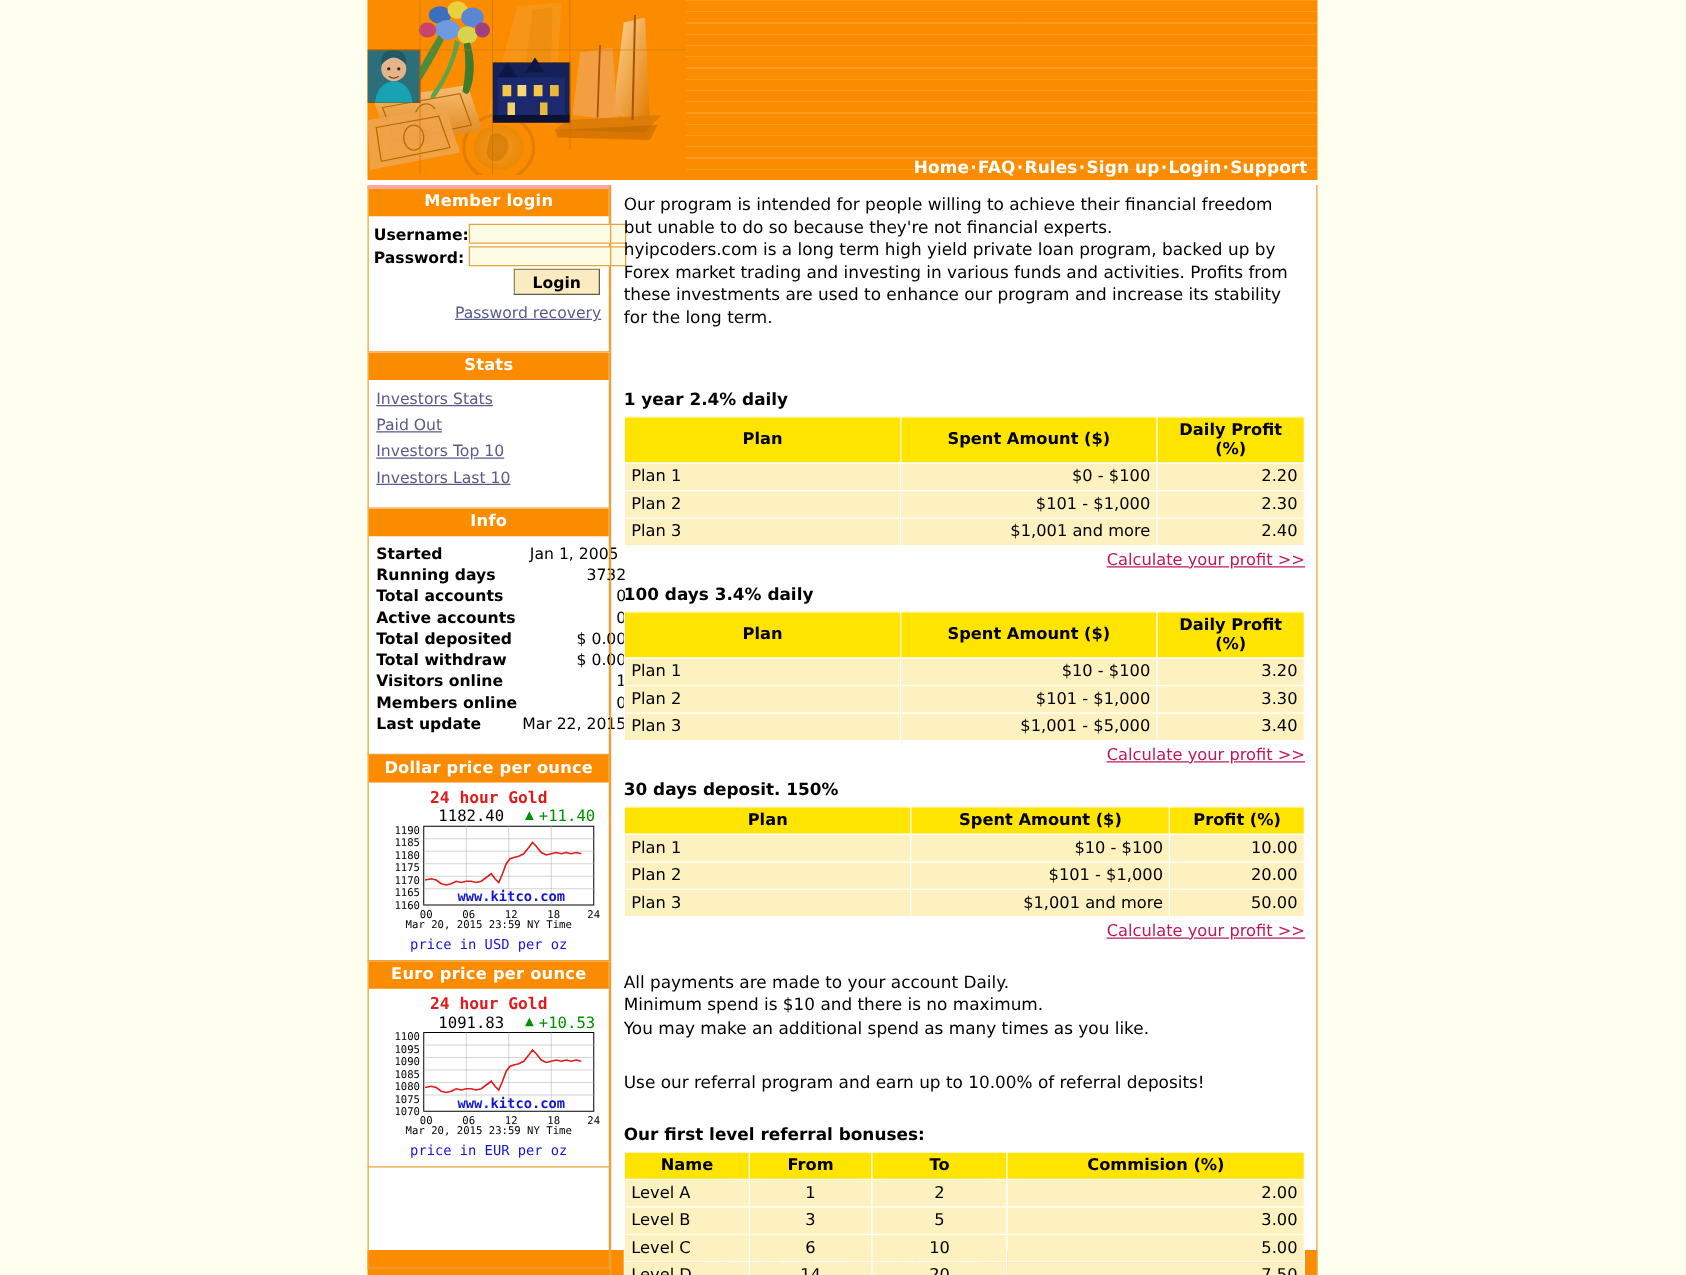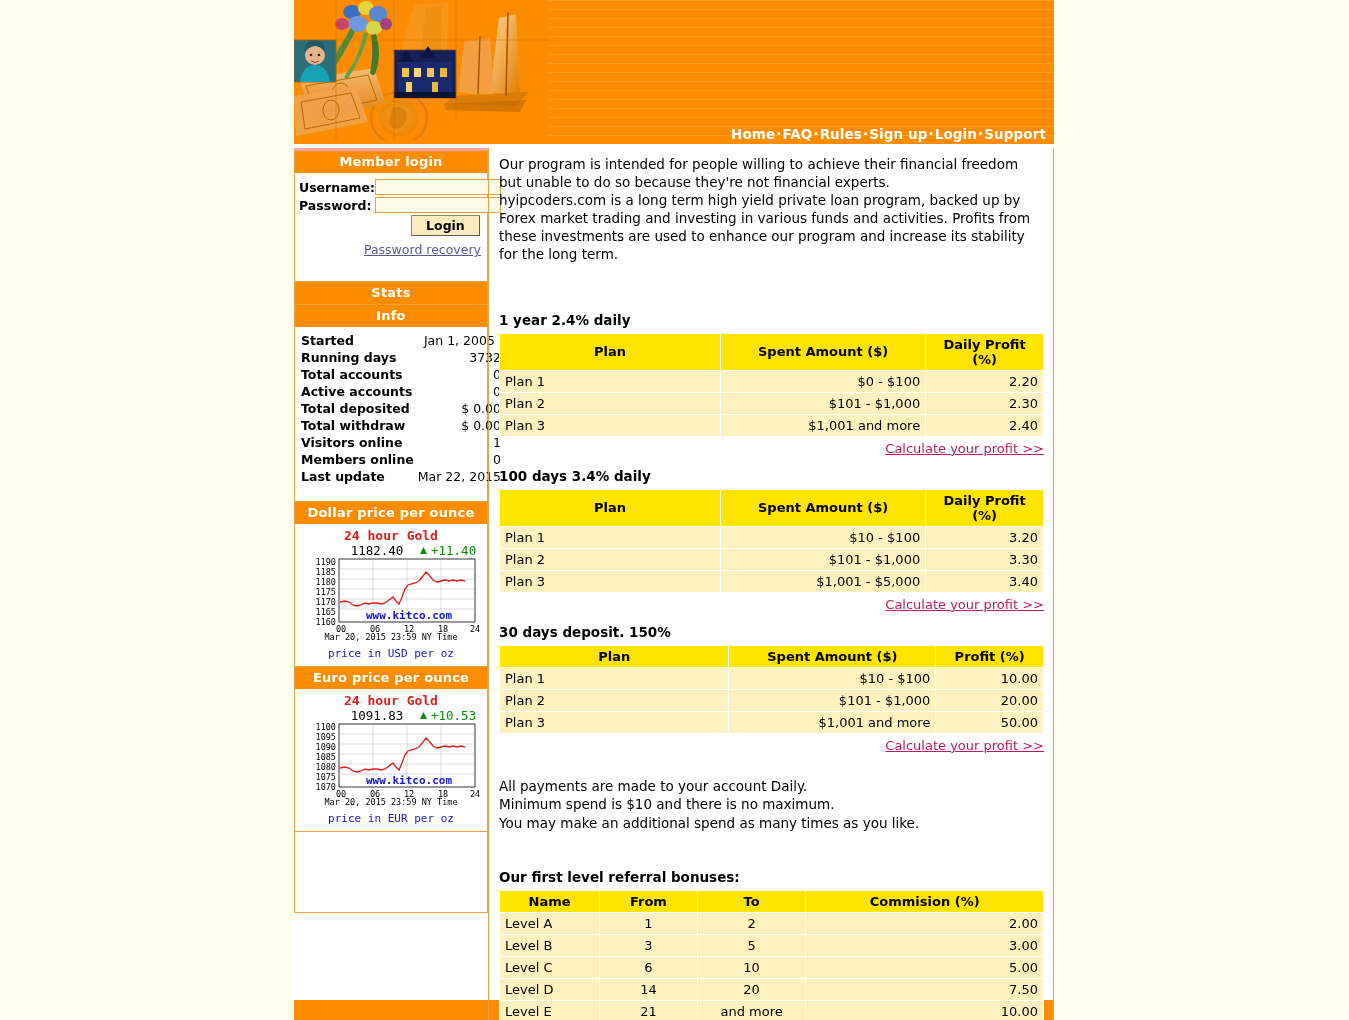--- a/index.html
+++ b/index.html
@@ -220,21 +220,21 @@
   .para {
     font-size: 13.5px;
     color: #000;
     line-height: 1.38;
     margin: 0;
   }
   .referral-head {
     font-size: 13.5px;
     font-weight: bold;
     color: #000;
-    margin: 0 0 5px 0;
+    margin: 13px 0 5px 0;
   }
 
   
   .footer {
     width: 760px;
     height: 20px;
     background: #FB8C00;
     color: #FFE9CC;
     text-align: center;
     font-size: 11.5px;
@@ -372,20 +372,26 @@
             </table>
           <div class="pw-recovery">
             <a href="#">Password recovery</a>
           </div>
           <div class="login-pad"></div>
         </div>
       </div>
 
       <div class="box">
         <div class="box-title">Stats</div>
+        <div class="statlinks">
+          <a href="#">Investors Stats</a>
+          <a href="#">Paid Out</a>
+          <a href="#">Investors Top 10</a>
+          <a href="#">Investors Last 10</a>
+        </div>
       </div>
 
       <div class="box">
         <div class="box-title">Info</div>
         <div class="box-body">
           <table class="info-tbl">
             <tbody>
                 <tr>
               <td class="k">Started</td>
               <td class="vc">Jan 1, 2005</td>
@@ -631,20 +637,21 @@
         </div>
 
         <div class="spacer-md"></div>
 
         <p class="para" style="white-space:pre-line;">All payments are made to your account Daily.
 Minimum spend is $10 and there is no maximum.
 You may make an additional spend as many times as you like.</p>
 
         <div class="spacer-md"></div>
 
+        <p class="para">Use our referral program and earn up to 10.00% of referral deposits!</p>
 
         <div class="spacer-sm"></div>
 
         <div class="referral-head">Our first level referral bonuses:</div>
 
         <table class="plan">
           <tbody>
               <tr>
             <th style="width:96px">Name</th>
             <th style="width:94px">From</th>

